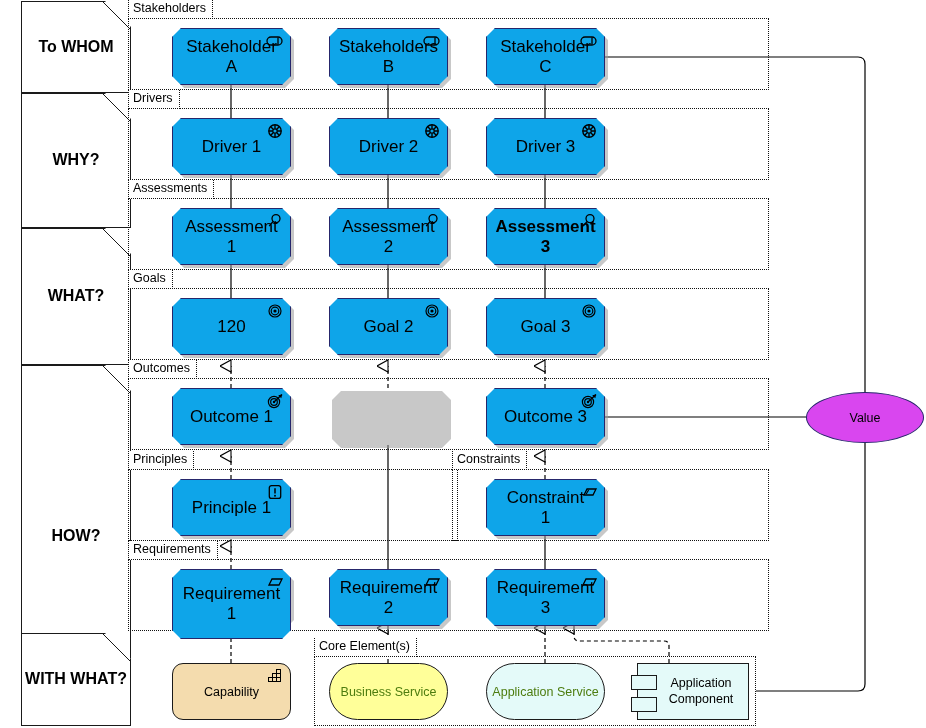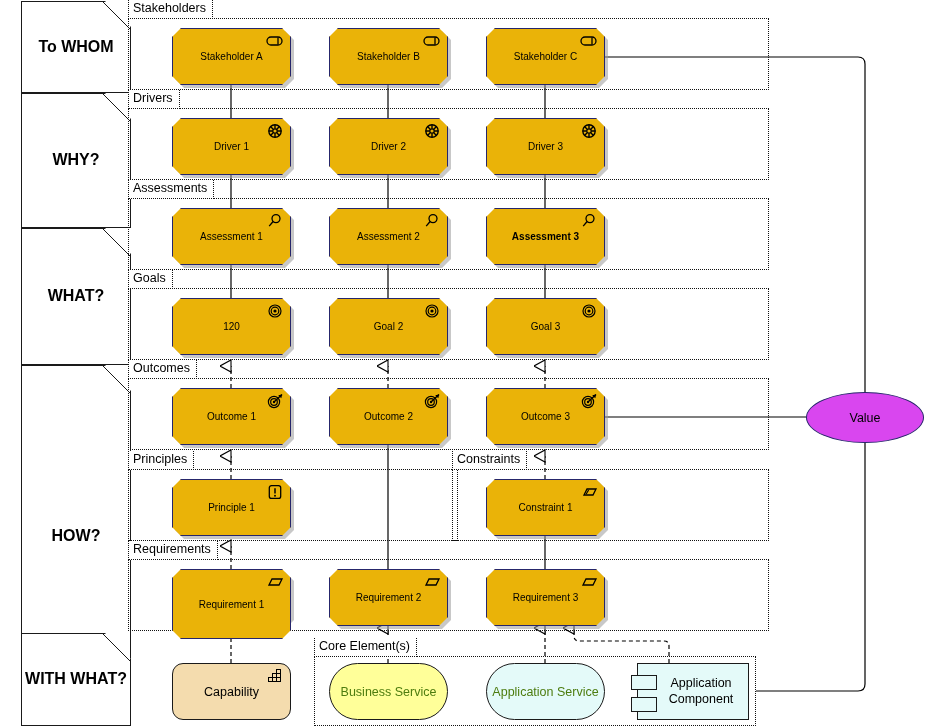--- a/index.html
+++ b/index.html
@@ -17,25 +17,25 @@
         background:linear-gradient(to bottom left, transparent 49.4%, #1a1a1a 49.4%, #1a1a1a 51.2%, transparent 51.2%);}
 
   
   .grp{position:absolute;border:1px dotted #111;box-sizing:border-box;background:transparent;}
   .grp-label{position:absolute;border:1px dotted #111;border-top:none;box-sizing:border-box;
         background:#fff;font-size:12.5px;color:#000;padding:1px 6px 2px 4px;white-space:nowrap;
         line-height:15px;height:19px;}
 
   
   .mot{position:absolute;box-sizing:border-box;
-       background:#eab308;border:1px solid #26266b;
+       background:#0ea5e9;border:1px solid #26266b;
        clip-path:polygon(9px 0,calc(100% - 9px) 0,100% 9px,100% calc(100% - 9px),
                          calc(100% - 9px) 100%,9px 100%,0 calc(100% - 9px),0 9px);
        display:flex;align-items:center;justify-content:center;
-       font-size:10px;color:#000;text-align:center;}
+       font-size:17px;color:#000;text-align:center;}
   .mot .lbl{padding:0 14px;}
   .shadow{position:absolute;background:#9a9a9a;opacity:.55;
        clip-path:polygon(9px 0,calc(100% - 9px) 0,100% 9px,100% calc(100% - 9px),
                          calc(100% - 9px) 100%,9px 100%,0 calc(100% - 9px),0 9px);}
   .ico{position:absolute;right:5px;top:4px;width:20px;height:16px;}
 
   
   .rrect{position:absolute;box-sizing:border-box;border:1px solid #1a1a1a;
          border-radius:11px;display:flex;align-items:center;justify-content:center;
          font-size:12.5px;color:#000;text-align:center;}
@@ -152,21 +152,21 @@
   <div class="shadow" style="left:175px;top:31px;width:119px;height:57px;"></div>
   <div class="mot" style="left:172px;top:28px;width:119px;height:57px;">
     <span class="lbl">Stakeholder A</span>
     <svg class="ico" viewBox="0 0 20 16">
       <rect x="2" y="4" width="15" height="8" rx="4" fill="none" stroke="#000" stroke-width="1.3"></rect>
       <line x1="13" y1="4.5" x2="13" y2="11.5" stroke="#000" stroke-width="1.3"></line>
     </svg>
   </div>
   <div class="shadow" style="left:332px;top:31px;width:119px;height:57px;"></div>
   <div class="mot" style="left:329px;top:28px;width:119px;height:57px;">
-    <span class="lbl">Stakeholder B</span>
+    <span class="lbl">Stakeholders B</span>
     <svg class="ico" viewBox="0 0 20 16">
       <rect x="2" y="4" width="15" height="8" rx="4" fill="none" stroke="#000" stroke-width="1.3"></rect>
       <line x1="13" y1="4.5" x2="13" y2="11.5" stroke="#000" stroke-width="1.3"></line>
     </svg>
   </div>
   <div class="shadow" style="left:489px;top:31px;width:119px;height:57px;"></div>
   <div class="mot" style="left:486px;top:28px;width:119px;height:57px;">
     <span class="lbl">Stakeholder C</span>
     <svg class="ico" viewBox="0 0 20 16">
       <rect x="2" y="4" width="15" height="8" rx="4" fill="none" stroke="#000" stroke-width="1.3"></rect>
@@ -287,30 +287,20 @@
     <span class="lbl">Outcome 1</span>
     <svg class="ico" viewBox="0 0 20 16">
       <circle cx="9" cy="9" r="5.6" fill="none" stroke="#000" stroke-width="1.2"></circle>
       <circle cx="9" cy="9" r="3.3" fill="none" stroke="#000" stroke-width="1.2"></circle>
       <circle cx="9" cy="9" r="1.2" fill="#000"></circle>
       <line x1="9" y1="9" x2="17" y2="1.5" stroke="#000" stroke-width="1.4"></line>
       <polygon points="17,1.5 13.2,2.2 16.3,5.3" fill="#000"></polygon>
     </svg>
   </div>
   <div class="shadow" style="left:332px;top:391px;width:119px;height:57px;"></div>
-  <div class="mot" style="left:329px;top:388px;width:119px;height:57px;">
-    <span class="lbl">Outcome 2</span>
-    <svg class="ico" viewBox="0 0 20 16">
-      <circle cx="9" cy="9" r="5.6" fill="none" stroke="#000" stroke-width="1.2"></circle>
-      <circle cx="9" cy="9" r="3.3" fill="none" stroke="#000" stroke-width="1.2"></circle>
-      <circle cx="9" cy="9" r="1.2" fill="#000"></circle>
-      <line x1="9" y1="9" x2="17" y2="1.5" stroke="#000" stroke-width="1.4"></line>
-      <polygon points="17,1.5 13.2,2.2 16.3,5.3" fill="#000"></polygon>
-    </svg>
-  </div>
   <div class="shadow" style="left:489px;top:391px;width:119px;height:57px;"></div>
   <div class="mot" style="left:486px;top:388px;width:119px;height:57px;">
     <span class="lbl">Outcome 3</span>
     <svg class="ico" viewBox="0 0 20 16">
       <circle cx="9" cy="9" r="5.6" fill="none" stroke="#000" stroke-width="1.2"></circle>
       <circle cx="9" cy="9" r="3.3" fill="none" stroke="#000" stroke-width="1.2"></circle>
       <circle cx="9" cy="9" r="1.2" fill="#000"></circle>
       <line x1="9" y1="9" x2="17" y2="1.5" stroke="#000" stroke-width="1.4"></line>
       <polygon points="17,1.5 13.2,2.2 16.3,5.3" fill="#000"></polygon>
     </svg>

